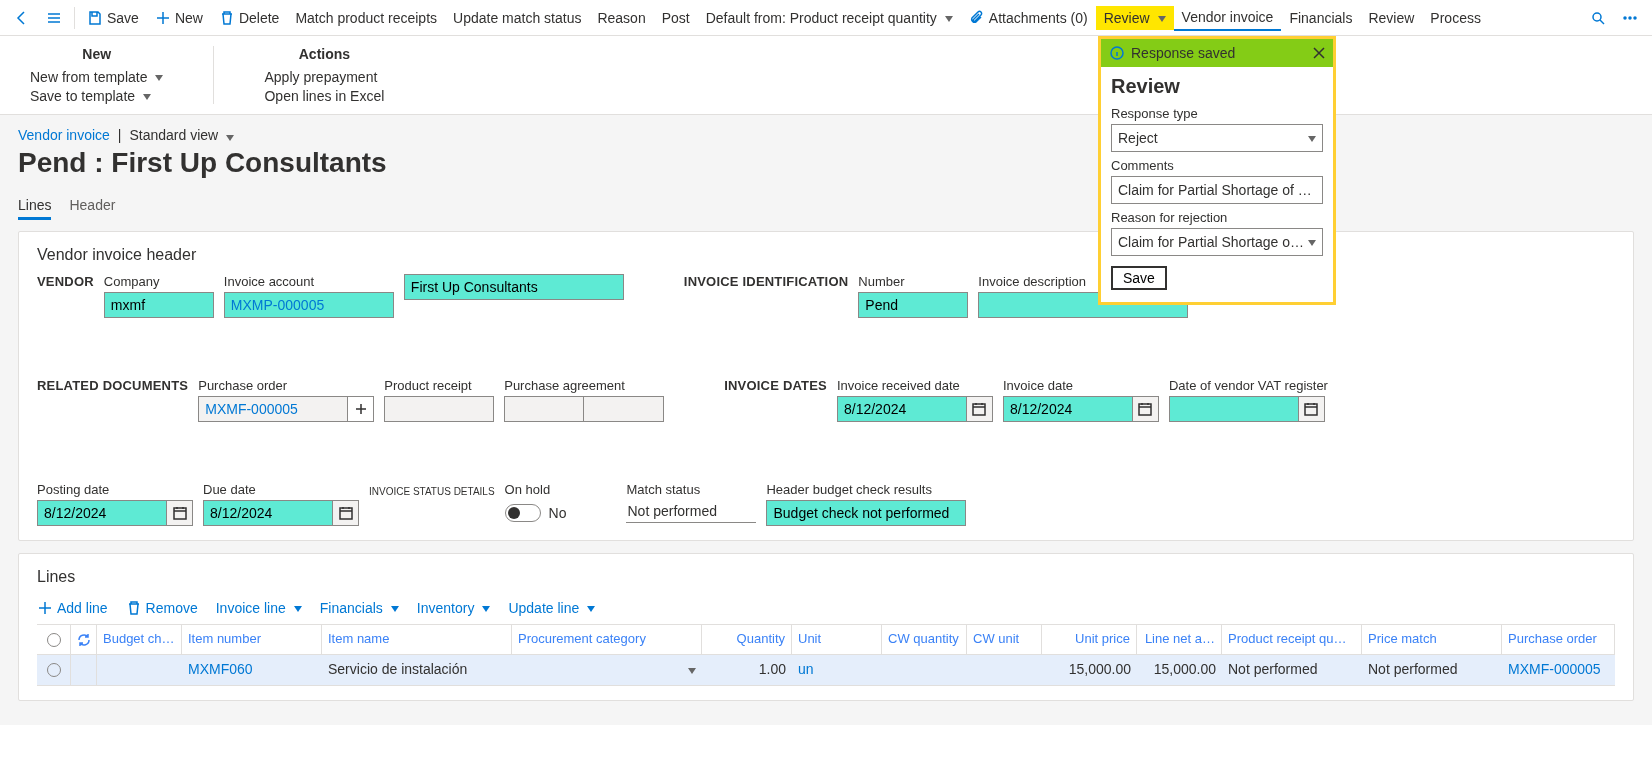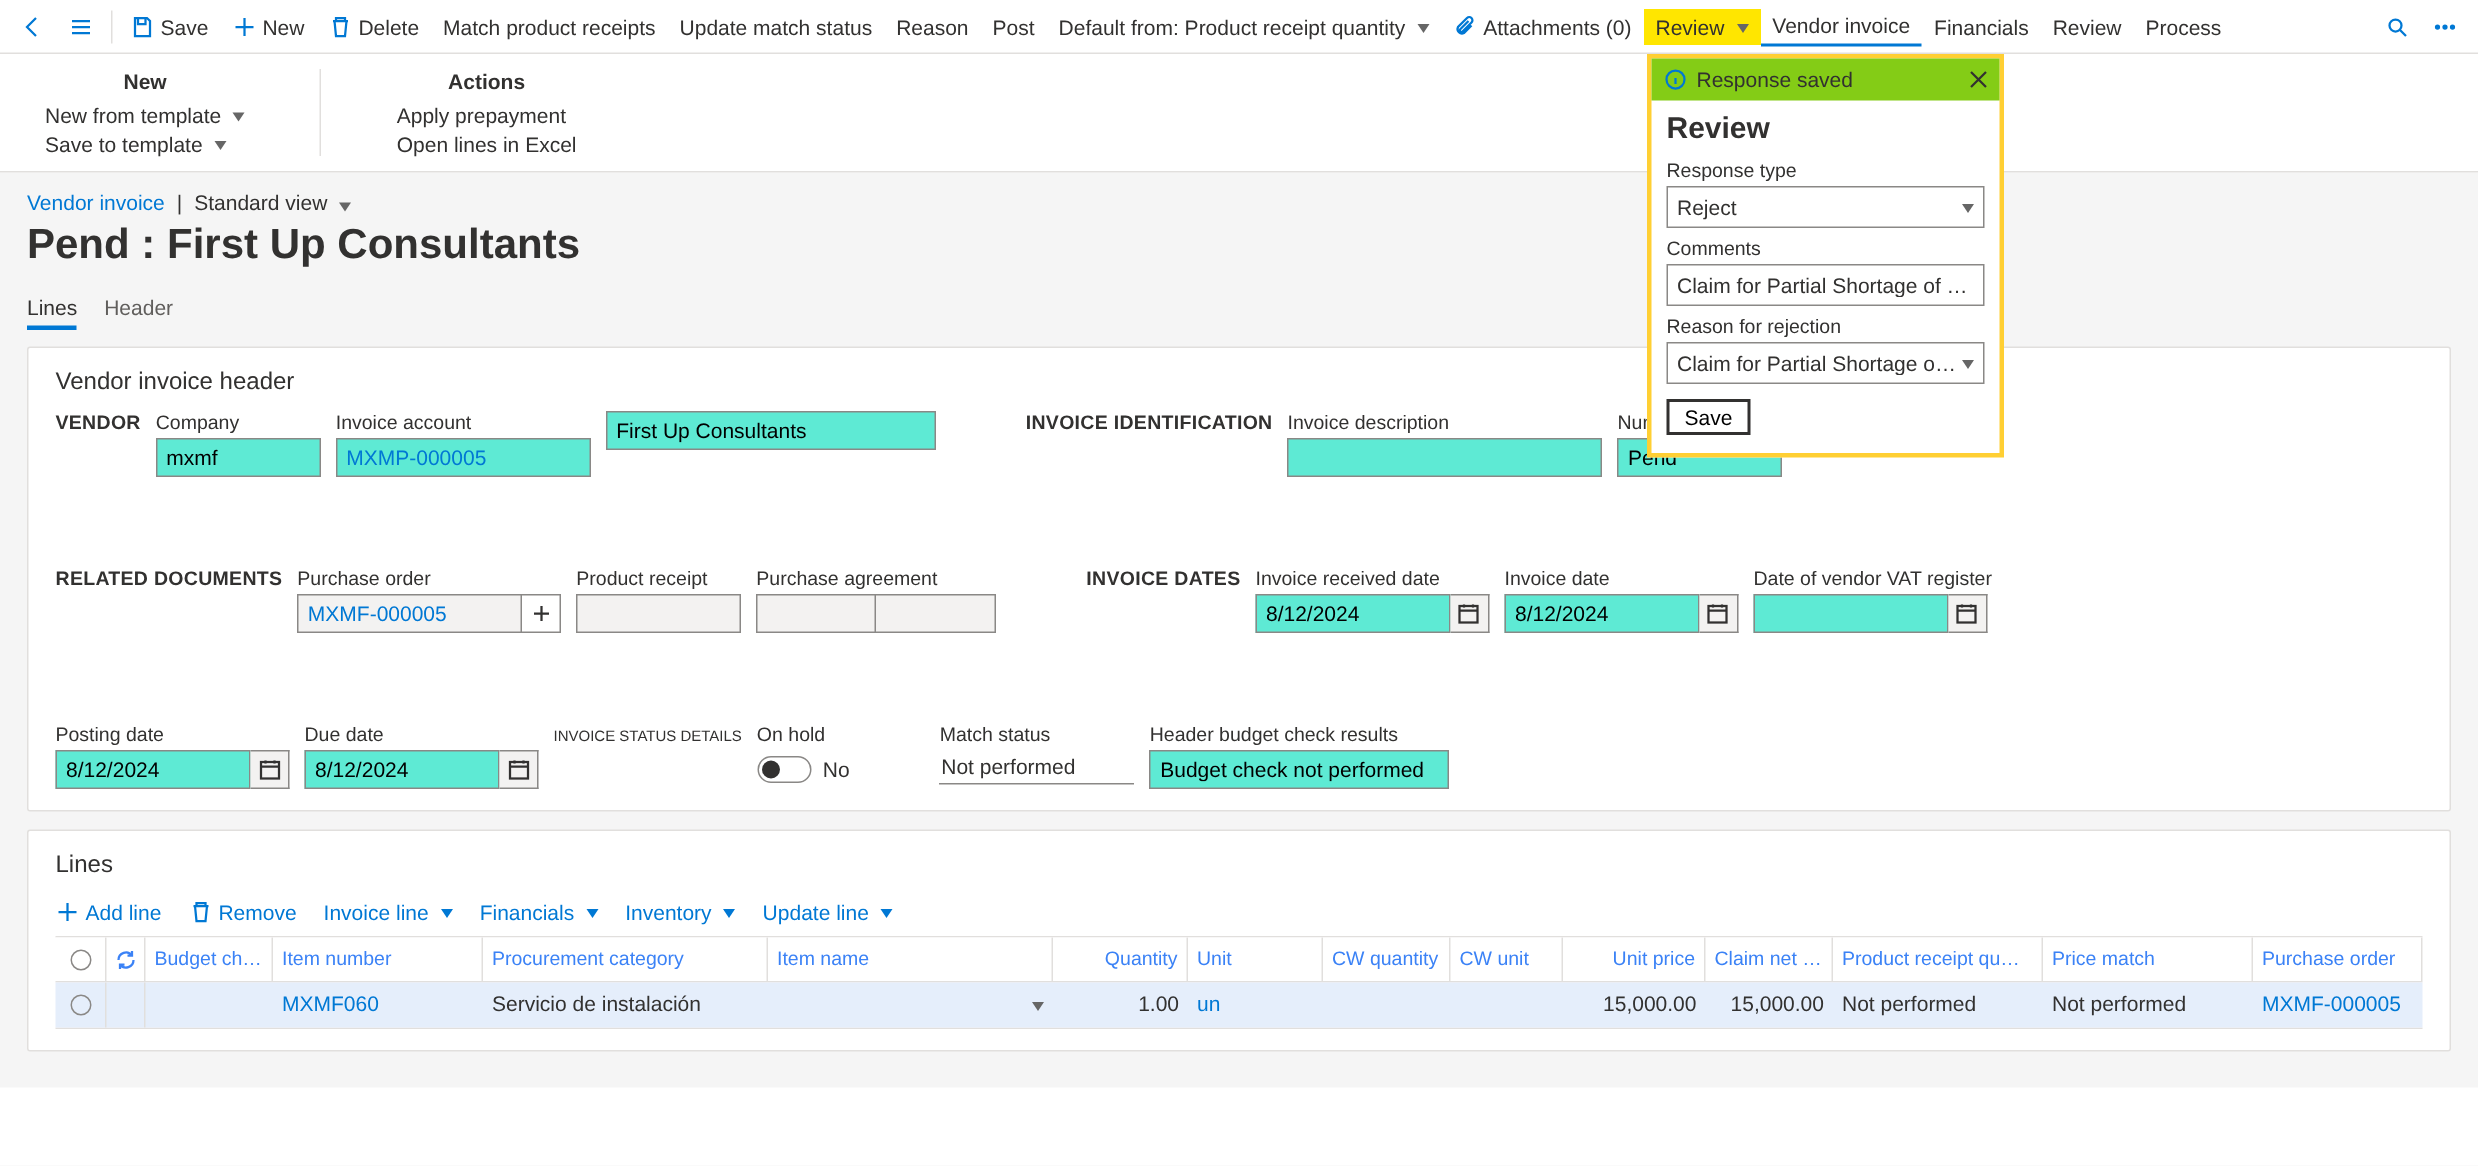--- a/index.html
+++ b/index.html
@@ -356,26 +356,26 @@
         <div class="fld">
           <div class="fld-label">Invoice account</div>
           <input class="fld-input link" style="width: 170px;" value="MXMP-000005">
         </div>
         <input class="fld-input" style="width: 220px;" value="First Up Consultants">
       </div>
 
       <div class="hcol">
         <div class="hlabel-col">INVOICE IDENTIFICATION</div>
         <div class="fld">
+          <div class="fld-label">Number</div>
+          <input class="fld-input" style="width: 110px;" value="Pend">
+        </div>
+        <div class="fld">
           <div class="fld-label">Invoice description</div>
           <input class="fld-input" style="width: 210px;" value="">
-        </div>
-        <div class="fld">
-          <div class="fld-label">Number</div>
-          <input class="fld-input" style="width: 110px;" value="Pend">
         </div>
       </div>
 
       <div class="hcol">
         <div class="hlabel-col">RELATED DOCUMENTS</div>
         <div class="fld">
           <div class="fld-label">Purchase order</div>
           <div class="fld-date">
             <input class="fld-input ro link" style="width: 150px;" value="MXMF-000005">
             <span class="add-btn">
@@ -542,28 +542,28 @@
           </div>
         <div class="gc-refresh">
             <span class="icon-sm">
               <svg viewBox="0 0 16 16">
                 <path d="M3 8a5 5 0 019-3M13 8a5 5 0 01-9 3M12 2v3h-3M4 14v-3h3"></path>
               </svg>
             </span>
           </div>
         <div class="gc" style="width:85px">Budget ch…</div>
         <div class="gc" style="width:140px">Item number</div>
+        <div class="gc" style="width:190px">Item name</div>
         <div class="gc" style="width:190px">Procurement category</div>
-        <div class="gc" style="width:190px">Item name</div>
         <div class="gc num" style="width:90px">Quantity</div>
         <div class="gc" style="width:90px">Unit</div>
         <div class="gc" style="width:85px">CW quantity</div>
         <div class="gc" style="width:75px">CW unit</div>
         <div class="gc num" style="width:95px">Unit price</div>
-        <div class="gc num" style="width:85px">Claim net a…</div>
+        <div class="gc num" style="width:85px">Line net a…</div>
         <div class="gc" style="width:140px">Product receipt qu…</div>
         <div class="gc" style="width:140px">Price match</div>
         <div class="gc" style="flex:1">Purchase order</div>
       </div>
       <div class="grid-row">
         <div class="gc-sel">
             <div class="circle"></div>
           </div>
         <div class="gc-refresh"></div>
         <div class="gc" style="width:85px"></div>

